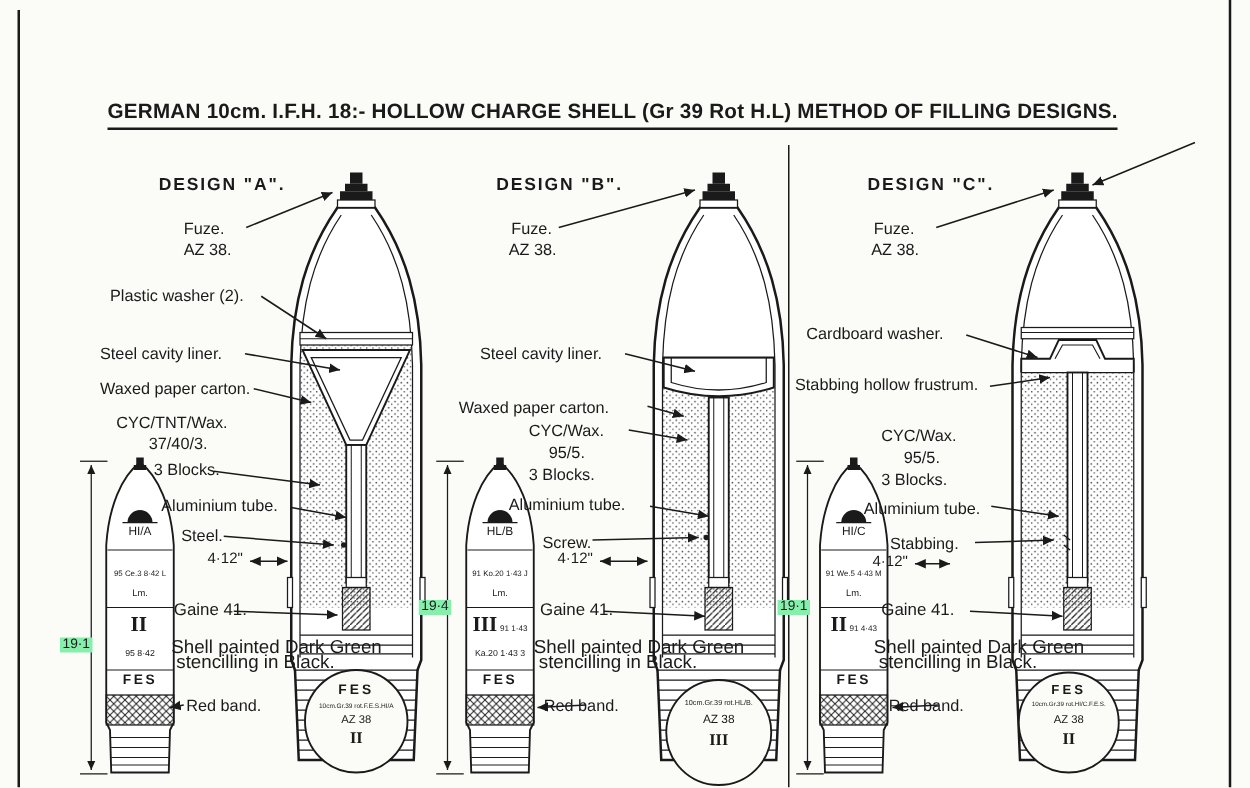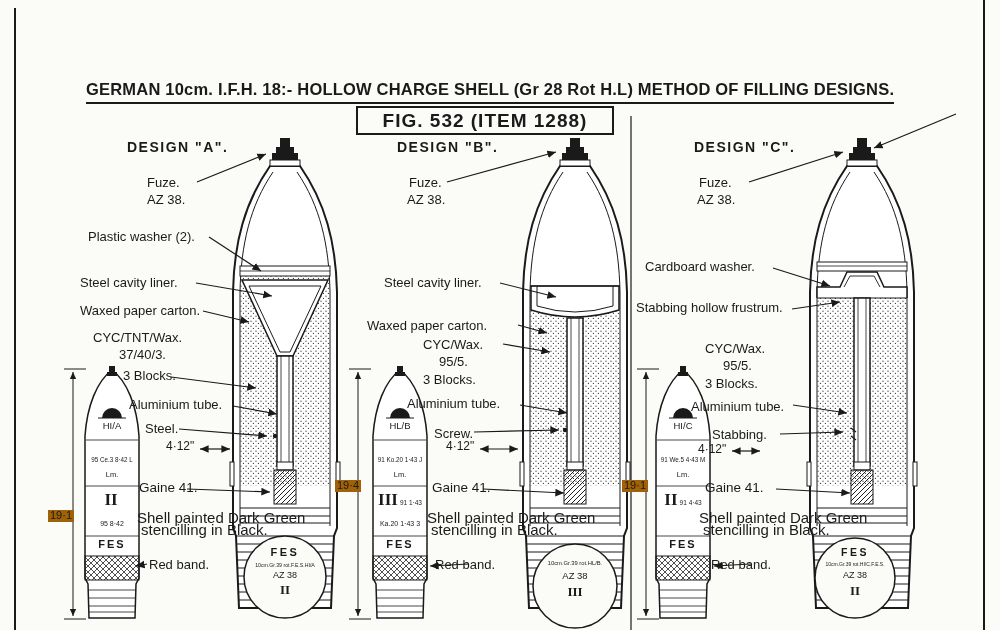--- a/index.html
+++ b/index.html
@@ -3,21 +3,21 @@
 <meta charset="utf-8">
 <style>
   *{margin:0;padding:0;box-sizing:border-box}
   html,body{width:1000px;height:630px}
   body{font-family:"Liberation Sans",sans-serif;background:#fbfbf8;color:#1a1a1a;position:relative;overflow:hidden}
   .page{position:absolute;inset:0}
   svg{position:absolute;left:0;top:0}
   .lbl{position:absolute;white-space:nowrap;font-size:13px;line-height:1.05}
   .sm{font-size:15px}
   .dim{font-size:12px}
-  .dimv{font-size:11px;background:#a16207;padding:0 2px}
+  .dimv{font-size:11px;background:#86efac;padding:0 2px}
   .heading{position:absolute;font-size:14px;letter-spacing:1.5px;font-weight:600;white-space:nowrap}
   .title{position:absolute;left:86px;top:80px;font-size:16.5px;font-weight:600;letter-spacing:.2px;border-bottom:2px solid #1a1a1a;padding-bottom:3px;white-space:nowrap}
   .figbox{position:absolute;left:356px;top:106px;width:258px;height:29px;border:2px solid #1a1a1a;display:flex;align-items:center;justify-content:center;font-size:19px;font-weight:600;letter-spacing:1px;background:#fbfbf8}
   .stencil{position:absolute;width:60px;height:210px}
   .stencil>span,.stencil>div{position:absolute;left:0;right:0;text-align:center;white-space:nowrap}
   .st-code{top:52px;font-size:9.5px;font-weight:400}
   .st-l1{top:88px;font-size:6.3px}
   .st-lm{top:102px;font-size:7.5px}
   .st-num{top:122px}
   .st-num .numeral{font-family:"Liberation Serif",serif;font-size:17px;font-weight:600}
@@ -184,22 +184,21 @@
       <line x1="64" y1="619" x2="86" y2="619"></line>
       <line x1="358" y1="372" x2="358" y2="616" marker-start="url(#arr)" marker-end="url(#arr)"></line>
       <line x1="349" y1="369" x2="371" y2="369"></line>
       <line x1="349" y1="619" x2="371" y2="619"></line>
       <line x1="646" y1="372" x2="646" y2="616" marker-start="url(#arr)" marker-end="url(#arr)"></line>
       <line x1="637" y1="369" x2="659" y2="369"></line>
       <line x1="637" y1="619" x2="659" y2="619"></line>
     </g>
   </svg>
 
-  <div class="title">GERMAN 10cm. I.F.H. 18:- HOLLOW CHARGE SHELL (Gr 28 Rot H.L) METHOD OF FILLING DESIGNS.</div>
-  <div class="figbox">FIG. 532 (ITEM 1288)</div>
+  <div class="title">GERMAN 10cm. I.F.H. 18:- HOLLOW CHARGE SHELL (Gr 39 Rot H.L) METHOD OF FILLING DESIGNS.</div>
 
   <div>
     <div class="heading" style="left:127px;top:139px">DESIGN "A".</div>
     <span class="lbl" style="left:147px;top:176px">Fuze.</span>
     <span class="lbl" style="left:147px;top:193px">AZ 38.</span>
     <span class="lbl" style="left:88px;top:230px">Plastic washer (2).</span>
     <span class="lbl" style="left:80px;top:276px">Steel cavity liner.</span>
     <span class="lbl" style="left:80px;top:304px">Waxed paper carton.</span>
     <span class="lbl" style="left:93px;top:331px">CYC/TNT/Wax.</span>
     <span class="lbl" style="left:119px;top:348px">37/40/3.</span>

